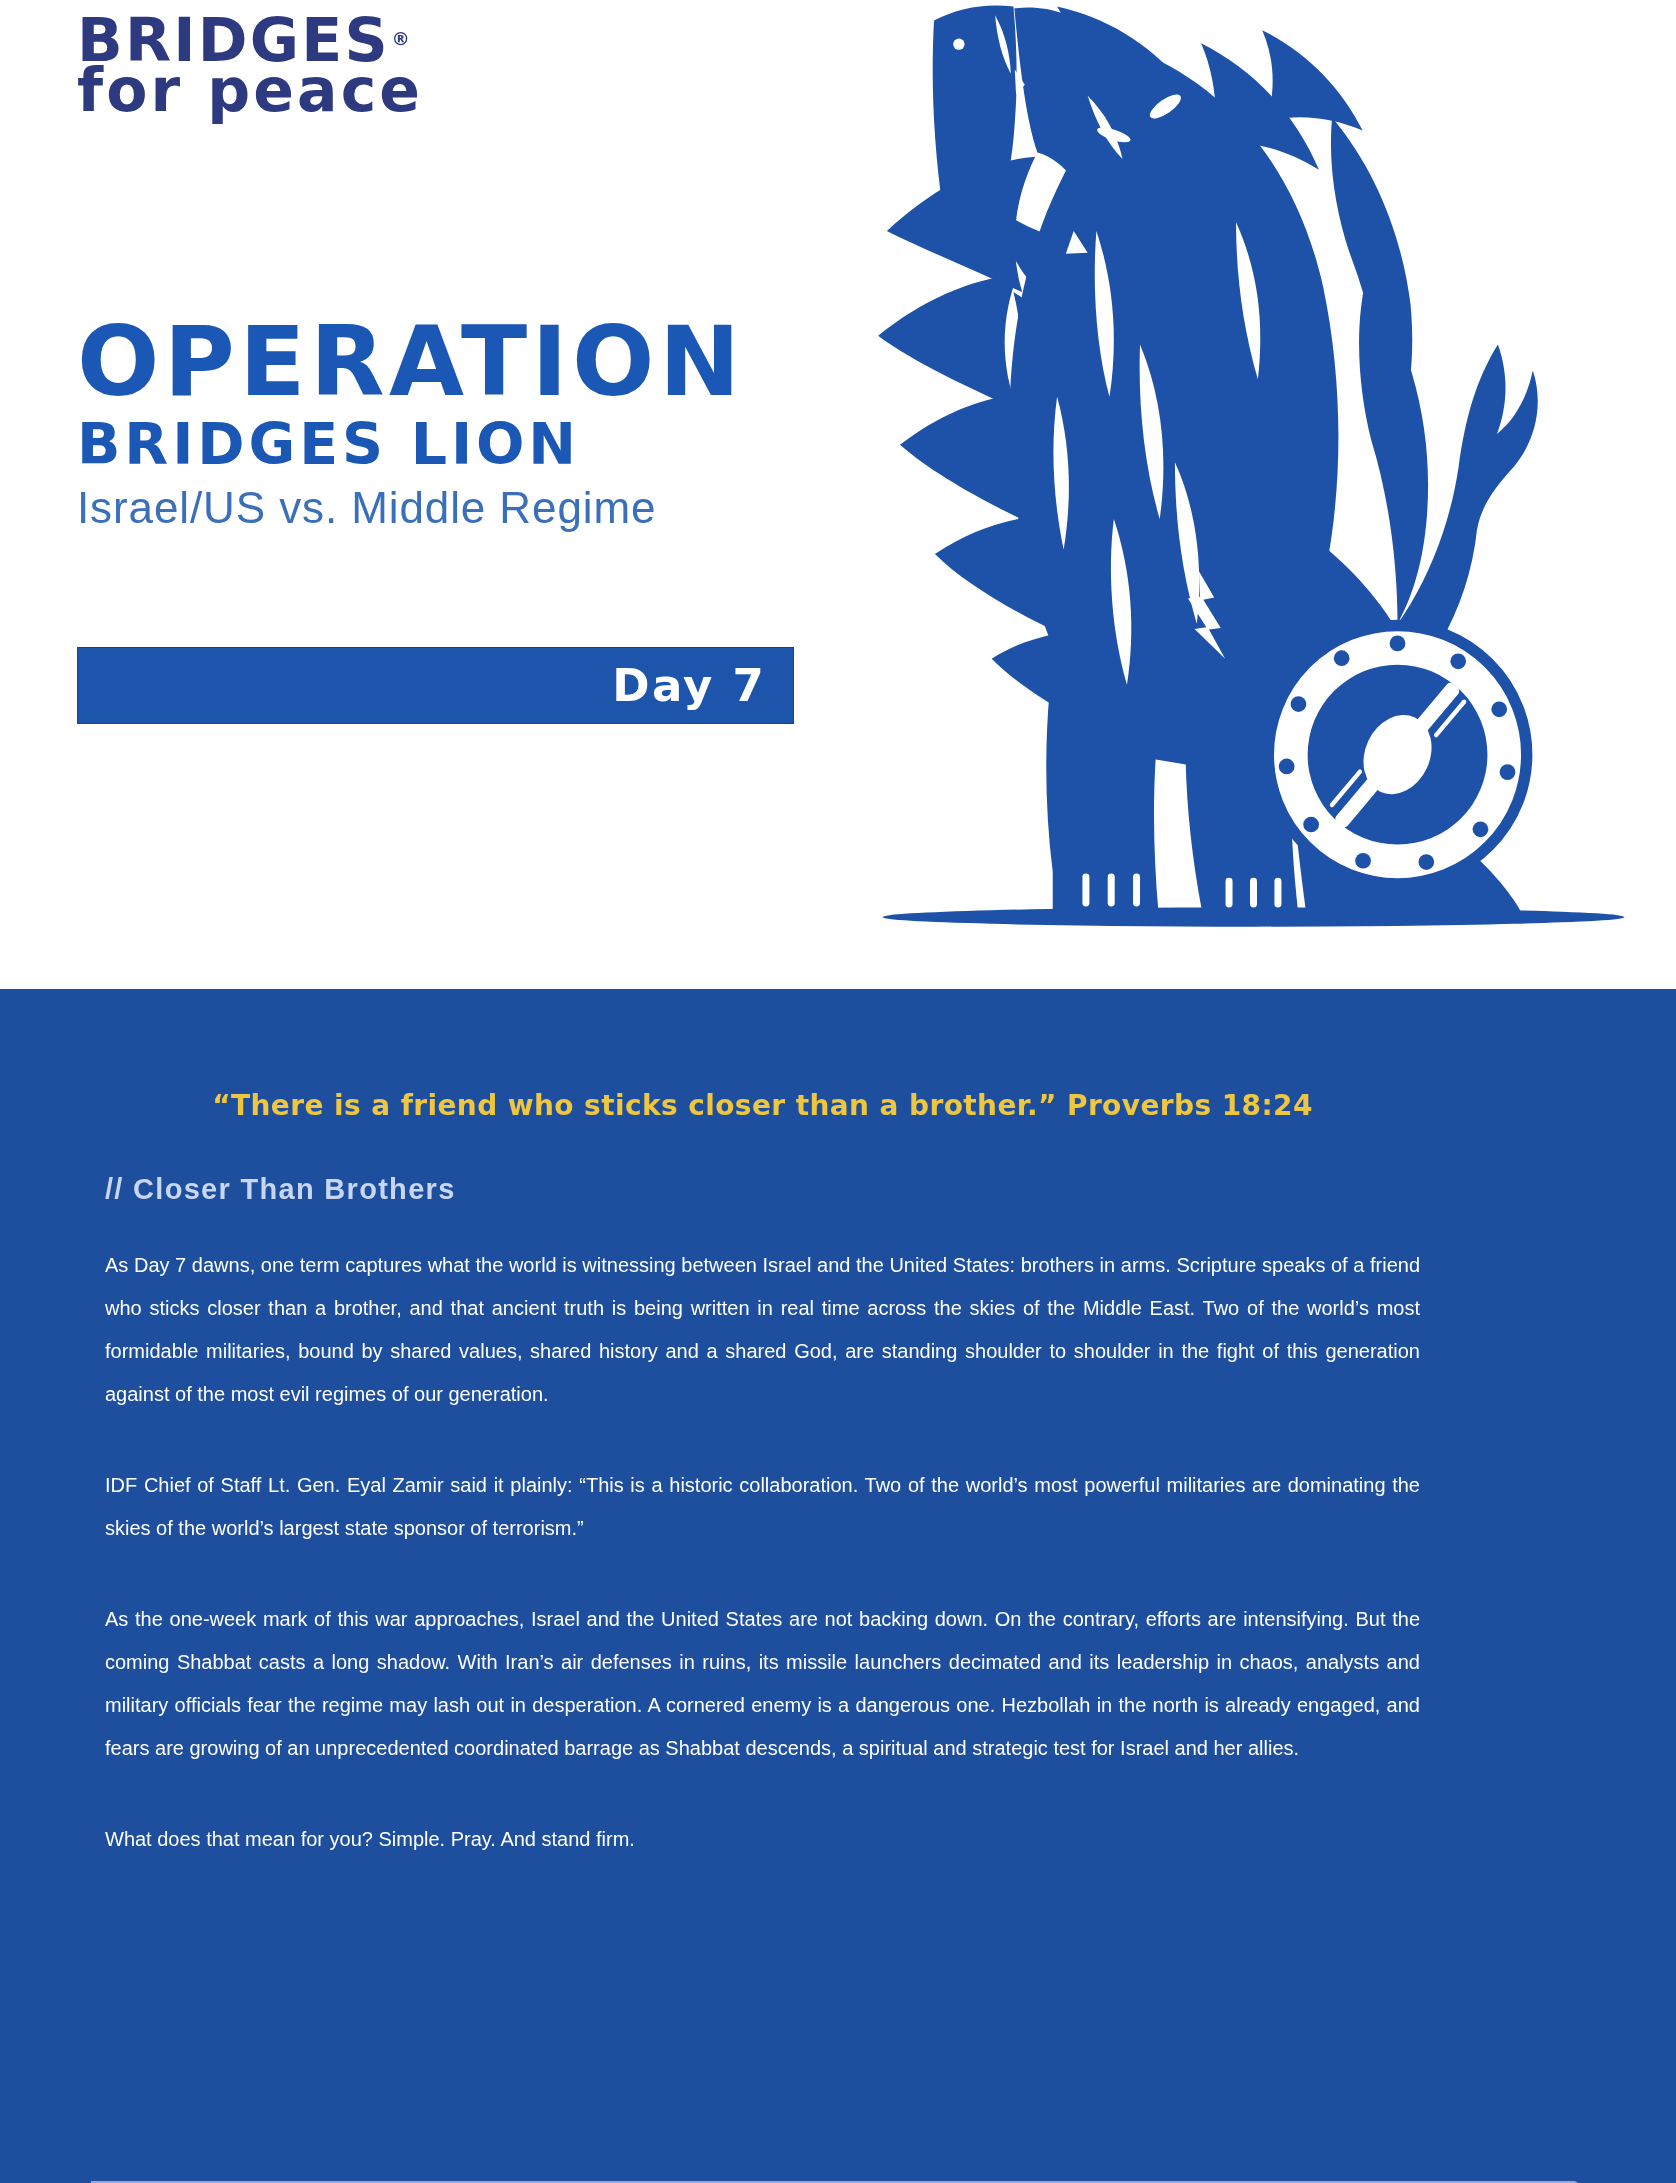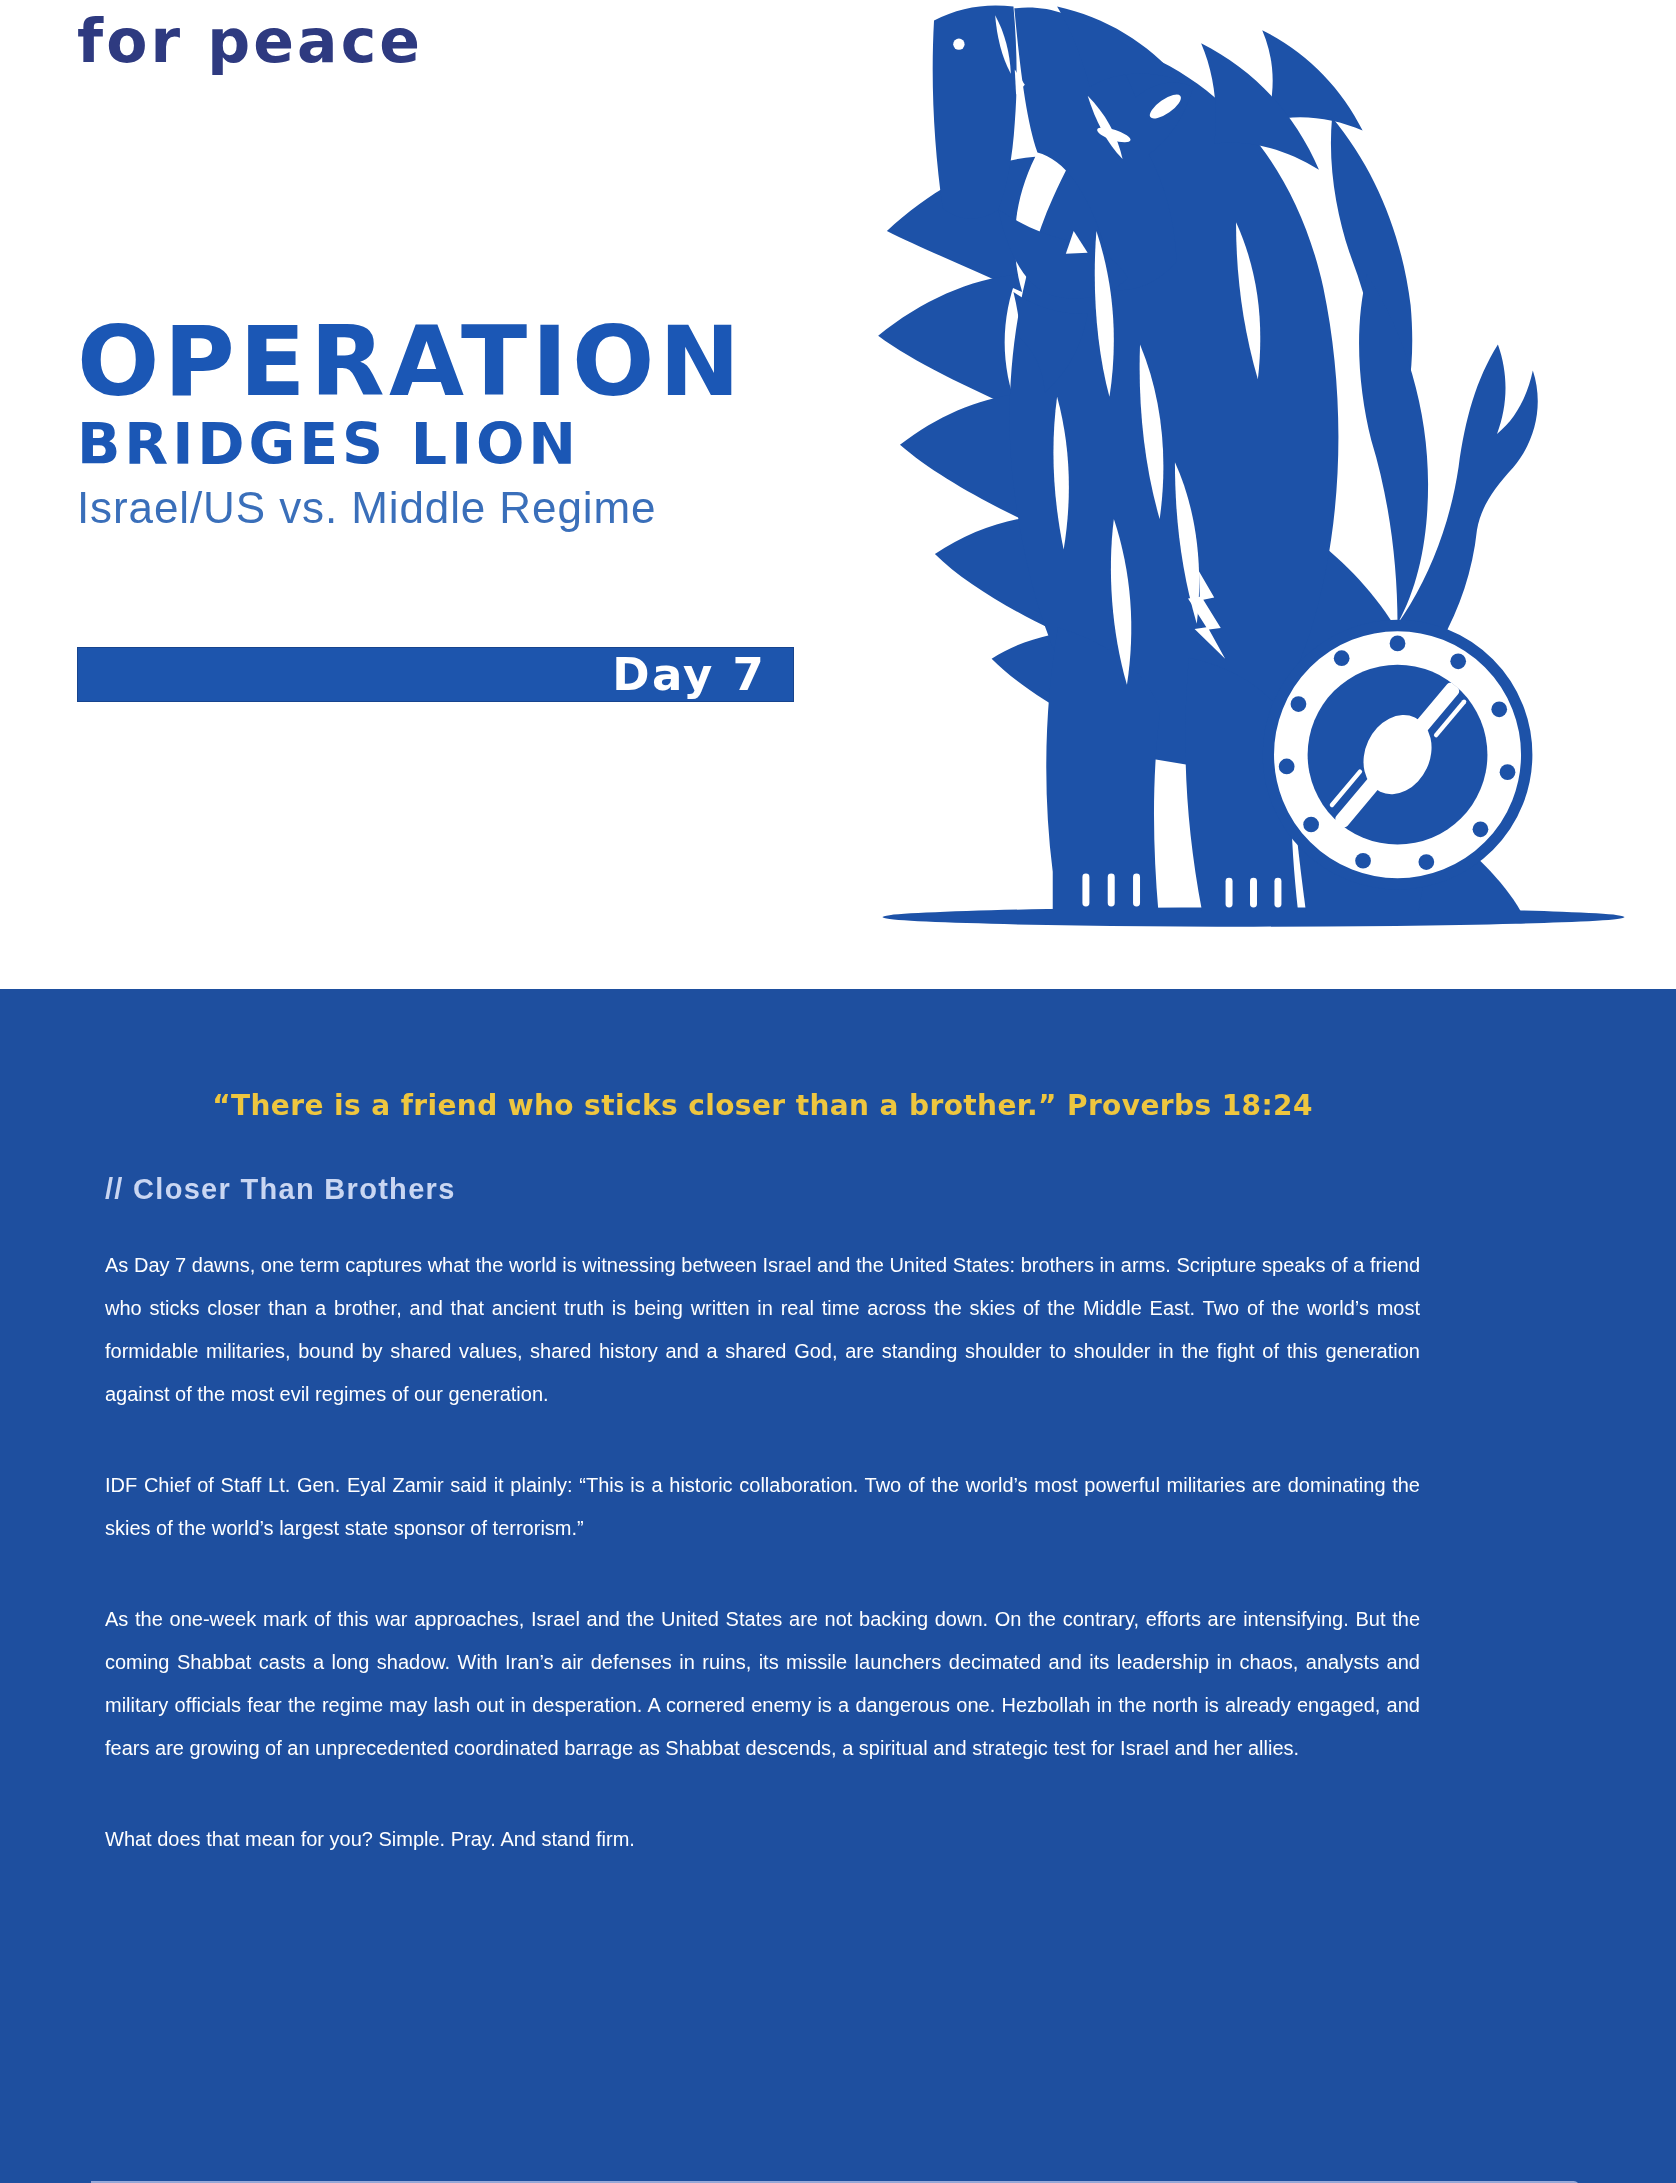--- a/index.html
+++ b/index.html
@@ -30,21 +30,21 @@
   }
   .title-roaring{
     position:absolute;left:77px;top:416px;color:var(--title_blue);
     font-family:"DejaVu Sans",sans-serif;font-weight:800;font-size:57px;line-height:1;letter-spacing:3.9px;
   }
   .subtitle{
     position:absolute;left:77px;top:486px;color:var(--subtitle_blue);
     font-family:"Liberation Sans",sans-serif;font-weight:400;font-size:44px;line-height:1;letter-spacing:0.9px;
   }
   .day-bar{
-    position:absolute;left:77px;top:647px;width:717px;height:55px;
+    position:absolute;left:77px;top:647px;width:717px;height:77px;
     background:var(--day_bar_background);border:1.3px solid #17448e;box-sizing:border-box;
     display:flex;align-items:center;justify-content:flex-end;padding-right:27px;padding-left:8px;
   }
   .day-bar-label{
     color:#ffffff;font-family:"DejaVu Sans",sans-serif;font-weight:700;font-size:45px;letter-spacing:2.2px;
   }
   .lion-wrap{position:absolute;left:869px;top:3.5px;width:769px;height:927px;}
   .lion-wrap svg{display:block;width:100%;height:100%;}
   
   .section{
@@ -69,20 +69,21 @@
     background:linear-gradient(180deg,#9aabd9 0%,var(--divider_light_blue) 45%,#7c90c6 100%);
     border-radius:0 6.5px 6.5px 0;
   }
 </style>
 </head>
 <body>
 
 <div class="page">
 
   <div class="logo">
+    <div class="logo-line1"><span>BRIDGES</span><span class="logo-reg">®</span></div>
     <div class="logo-line2">for peace</div>
   </div>
 
   <div class="title-operation">OPERATION</div>
   <div class="title-roaring">BRIDGES LION</div>
   <div class="subtitle">Israel/US vs. Middle Regime</div>
 
   <div class="day-bar">
     <span class="day-bar-label">Day 7</span>
   </div>

